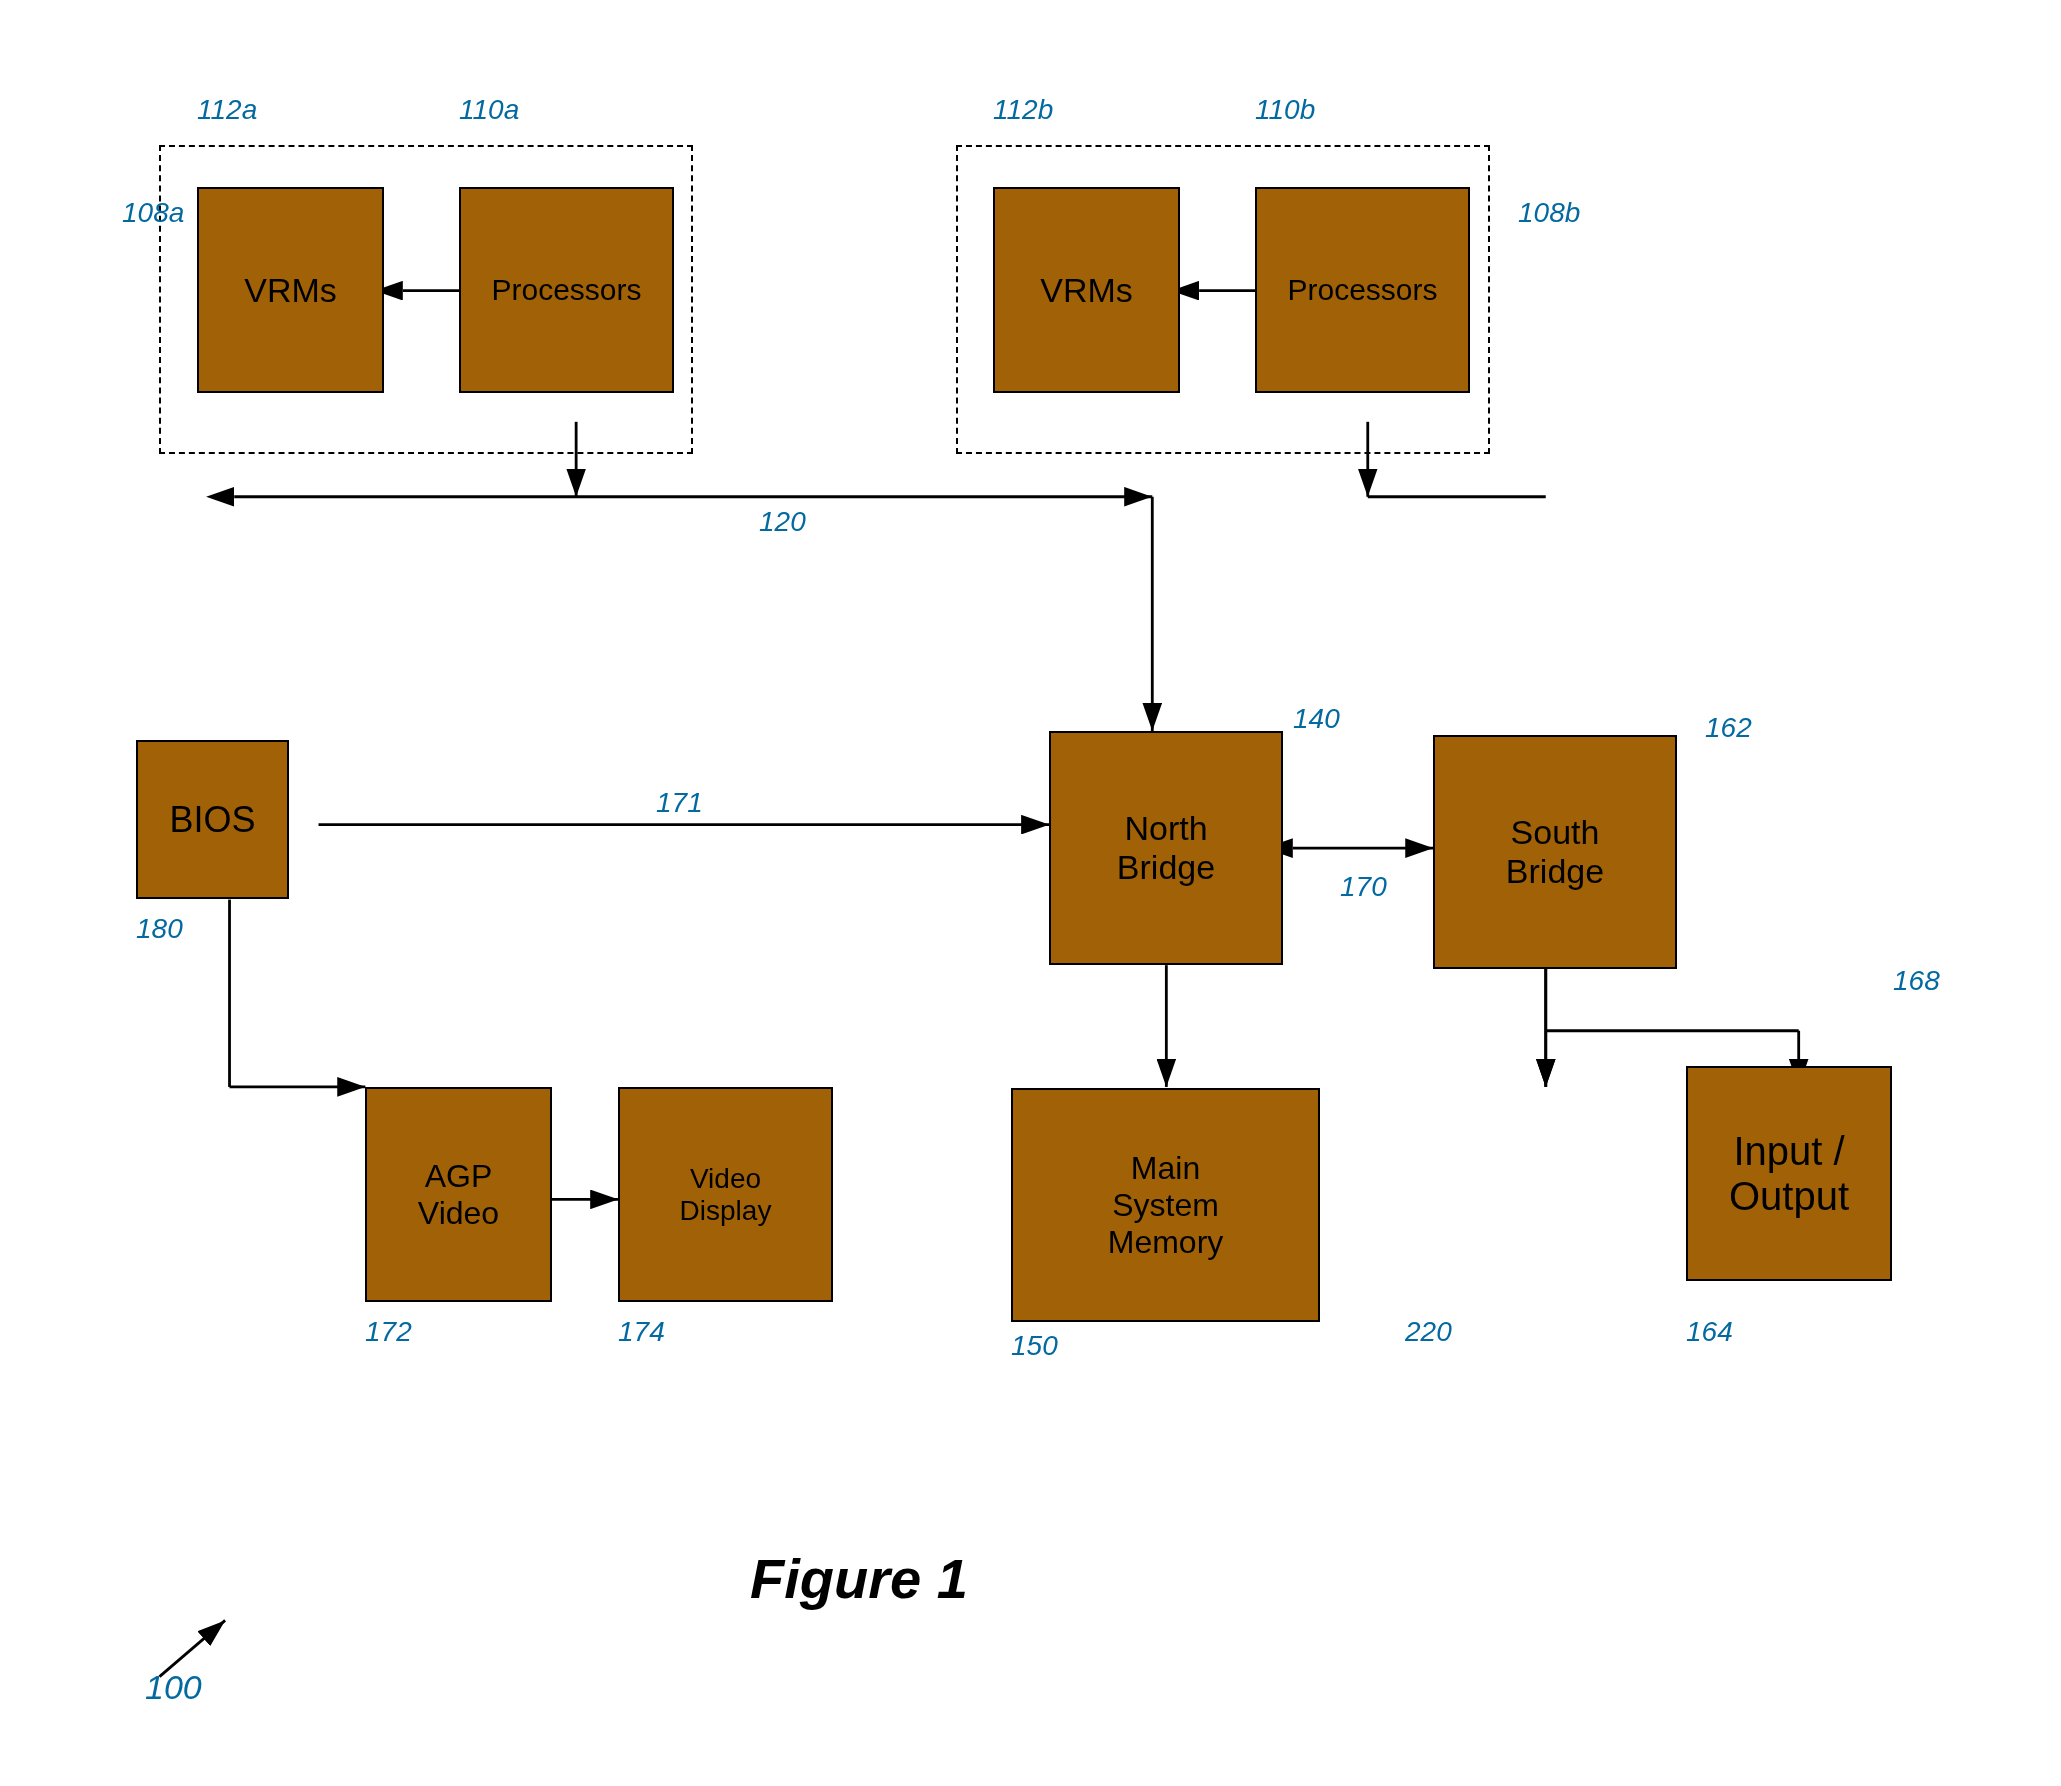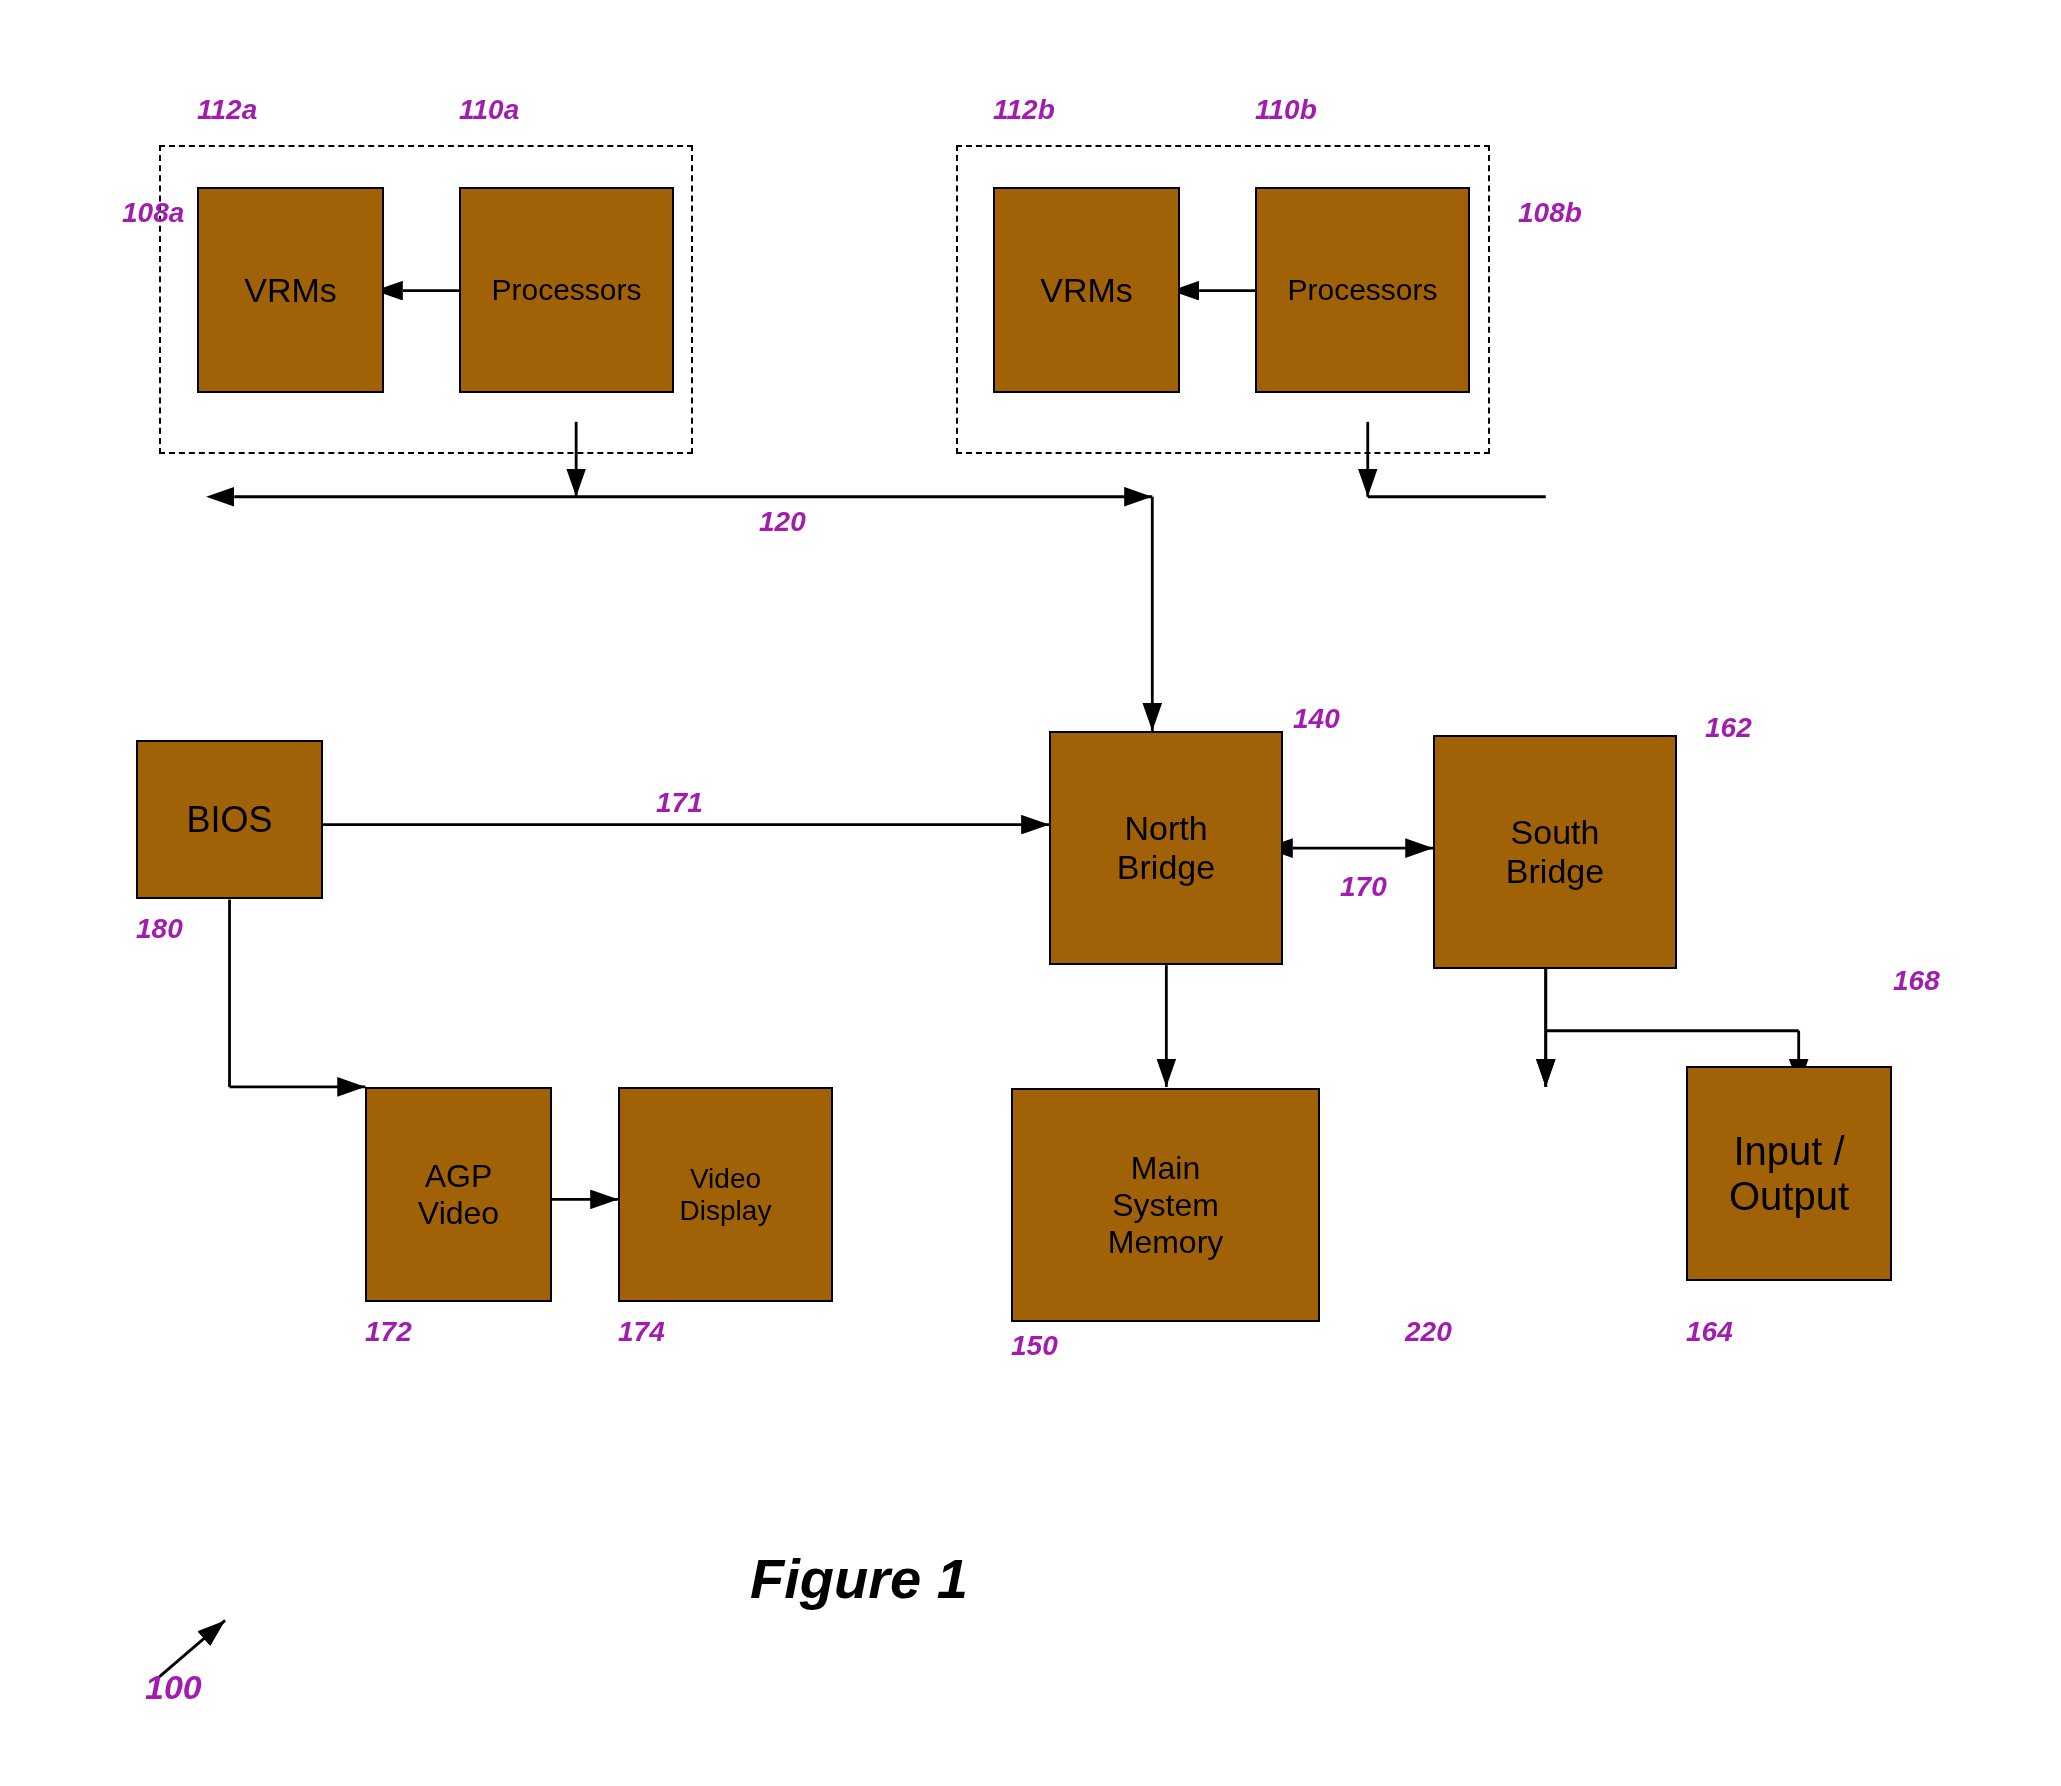--- a/index.html
+++ b/index.html
@@ -30,23 +30,22 @@
     }
     .dashed-box {
       position: absolute;
       border: 2.8px dashed #000;
       background: transparent;
     }
     .ref-label {
       position: absolute;
       font-size: 28px;
       font-style: italic;
-      color: #a21caf;
+      color: #0369a1;
       font-style: italic;
-      font-weight: bold;
     }
     svg.connections {
       position: absolute;
       top: 0; left: 0;
       width: 2061px;
       height: 1787px;
       pointer-events: none;
     }
     .figure-label {
       position: absolute;
@@ -124,21 +123,21 @@
   </div>
 
   <div class="box" style="left:993px; top:187px; width:187px; height:206px; font-size:34px;">
     <span>VRMs</span>
   </div>
 
   <div class="box" style="left:1255px; top:187px; width:215px; height:206px; font-size:30px;">
     <span>Processors</span>
   </div>
 
-  <div class="box" style="left:136px; top:740px; width:187px; height:159px; font-size:36px;">
+  <div class="box" style="left:136px; top:740px; width:153px; height:159px; font-size:36px;">
     <span>BIOS</span>
   </div>
 
   <div class="box" style="left:1049px; top:731px; width:234px; height:234px; font-size:34px;">
     <span>North<br>Bridge</span>
   </div>
 
   <div class="box" style="left:1433px; top:735px; width:244px; height:234px; font-size:34px;">
     <span>South<br>Bridge</span>
   </div>

